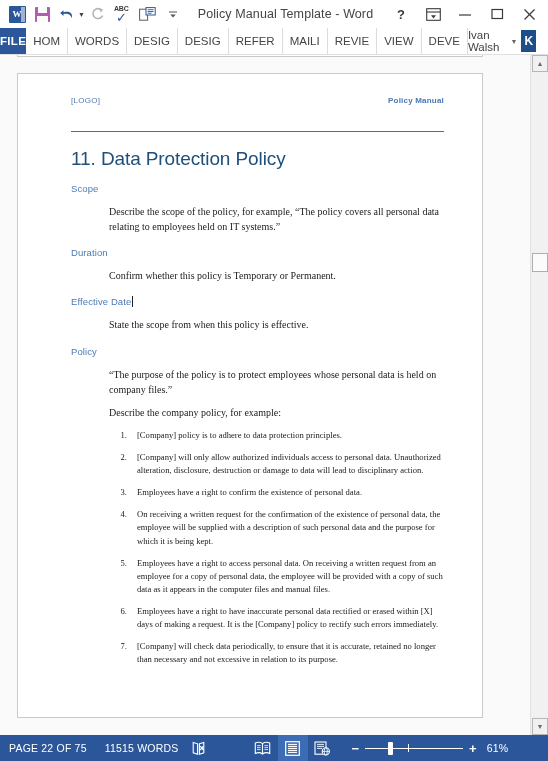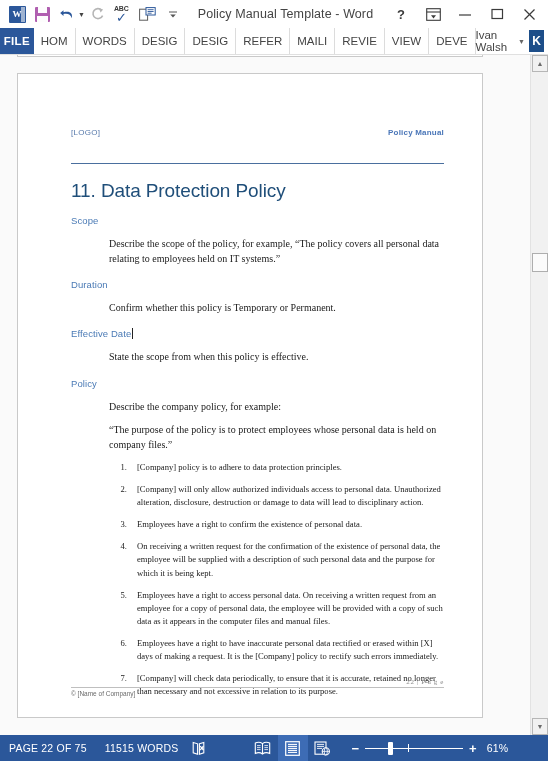--- a/index.html
+++ b/index.html
@@ -67,21 +67,21 @@
   }
   .tab {
     display: flex; align-items: center; justify-content: center;
     padding: 0 7px; font-size: 11.5px; color: #444;
     border-right: 1px solid #dcdcdc;
     white-space: nowrap;
   }
   .tab:first-of-type { border-left: none; }
   .acct {
     margin-left: auto; display: flex; align-items: center; gap: 4px;
-    padding-right: 4px; font-size: 11.5px; color: #444;
+    padding-right: 12px; font-size: 11.5px; color: #444;
   }
   .acct-caret { font-size: 7px; color: #666; }
   .avatar {
     width: 22px; height: 22px; background: #1d4e89; color: #fff;
     display: flex; align-items: center; justify-content: center;
     font-size: 12px; font-weight: bold;
   }
 
   
   .canvas {
@@ -91,21 +91,21 @@
   .page-prev {
     position: absolute; left: 17px; top: -10px; width: 466px; height: 12px;
     background: #fff; border: 1px solid #c9c9c9; border-top: none;
   }
   .page {
     position: absolute; left: 17px; top: 18px; width: 466px; height: 645px;
     background: #fff; border: 1px solid #c9c9c9;
   }
   .page-inner { padding: 22px 38px 0 53px; }
 
-  .doc-header { display: flex; justify-content: space-between; align-items: baseline; margin-top: 32px; }
+  .doc-header { display: flex; justify-content: space-between; align-items: baseline; }
   .logo-ph {
     font-size: 8px; color: #5779ab; letter-spacing: .3px;
     font-family: "Liberation Sans", sans-serif;
   }
   .hdr-right { font-size: 8px; color: #4a76b8; font-weight: bold; letter-spacing: .2px; padding-left: 48px; }
 
   .h1-rule { margin-top: 26px; border-top: 1px solid #4a6f9e; }
   h1.doc-title {
     font-size: 19px; font-weight: normal; color: #1f4e79;
     letter-spacing: -0.1px; margin-top: 16px; line-height: 1.15;
@@ -317,39 +317,34 @@
       
       <h2 class="doc-h2">Duration</h2>
       <p class="body-txt">Confirm whether this policy is Temporary or Permanent.</p>
 
       
       <h2 class="doc-h2"><span>Effective Date</span><span class="caret-blink"></span></h2>
       <p class="body-txt">State the scope from when this policy is effective.</p>
 
       
       <h2 class="doc-h2">Policy</h2>
+      <p class="body-txt">“The purpose of the policy is to protect employees whose personal data is held on company files.”</p>
       <p class="body-txt">Describe the company policy, for example:</p>
-      <p class="body-txt">“The purpose of the policy is to protect employees whose personal data is held on company files.”</p>
 
       <ol class="policy-list">
         <li>[Company] policy is to adhere to data protection principles.</li>
         <li>[Company] will only allow authorized individuals access to personal data. Unauthorized alteration, disclosure, destruction or damage to data will lead to disciplinary action.</li>
         <li>Employees have a right to confirm the existence of personal data.</li>
         <li>On receiving a written request for the confirmation of the existence of personal data, the employee will be supplied with a description of such personal data and the purpose for which it is being kept.</li>
         <li>Employees have a right to access personal data. On receiving a written request from an employee for a copy of personal data, the employee will be provided with a copy of such data as it appears in the computer files and manual files.</li>
         <li>Employees have a right to have inaccurate personal data rectified or erased within [X] days of making a request. It is the [Company] policy to rectify such errors immediately.</li>
         <li>[Company] will check data periodically, to ensure that it is accurate, retained no longer than necessary and not excessive in relation to its purpose.</li>
       </ol>
     </div>
 
-    <div class="doc-footer">
-      <div class="foot-pageno">22 | P a g e</div>
-      <div class="foot-rule"></div>
-      <div class="foot-company">© [Name of Company]</div>
-    </div>
   </div>
 </div>
 
 <div class="vscroll">
   <div class="sb-arrow sb-up">▲</div>
   <div class="sb-thumb"></div>
   <div class="sb-arrow sb-down">▼</div>
 </div>
 
 <div class="statusbar">

